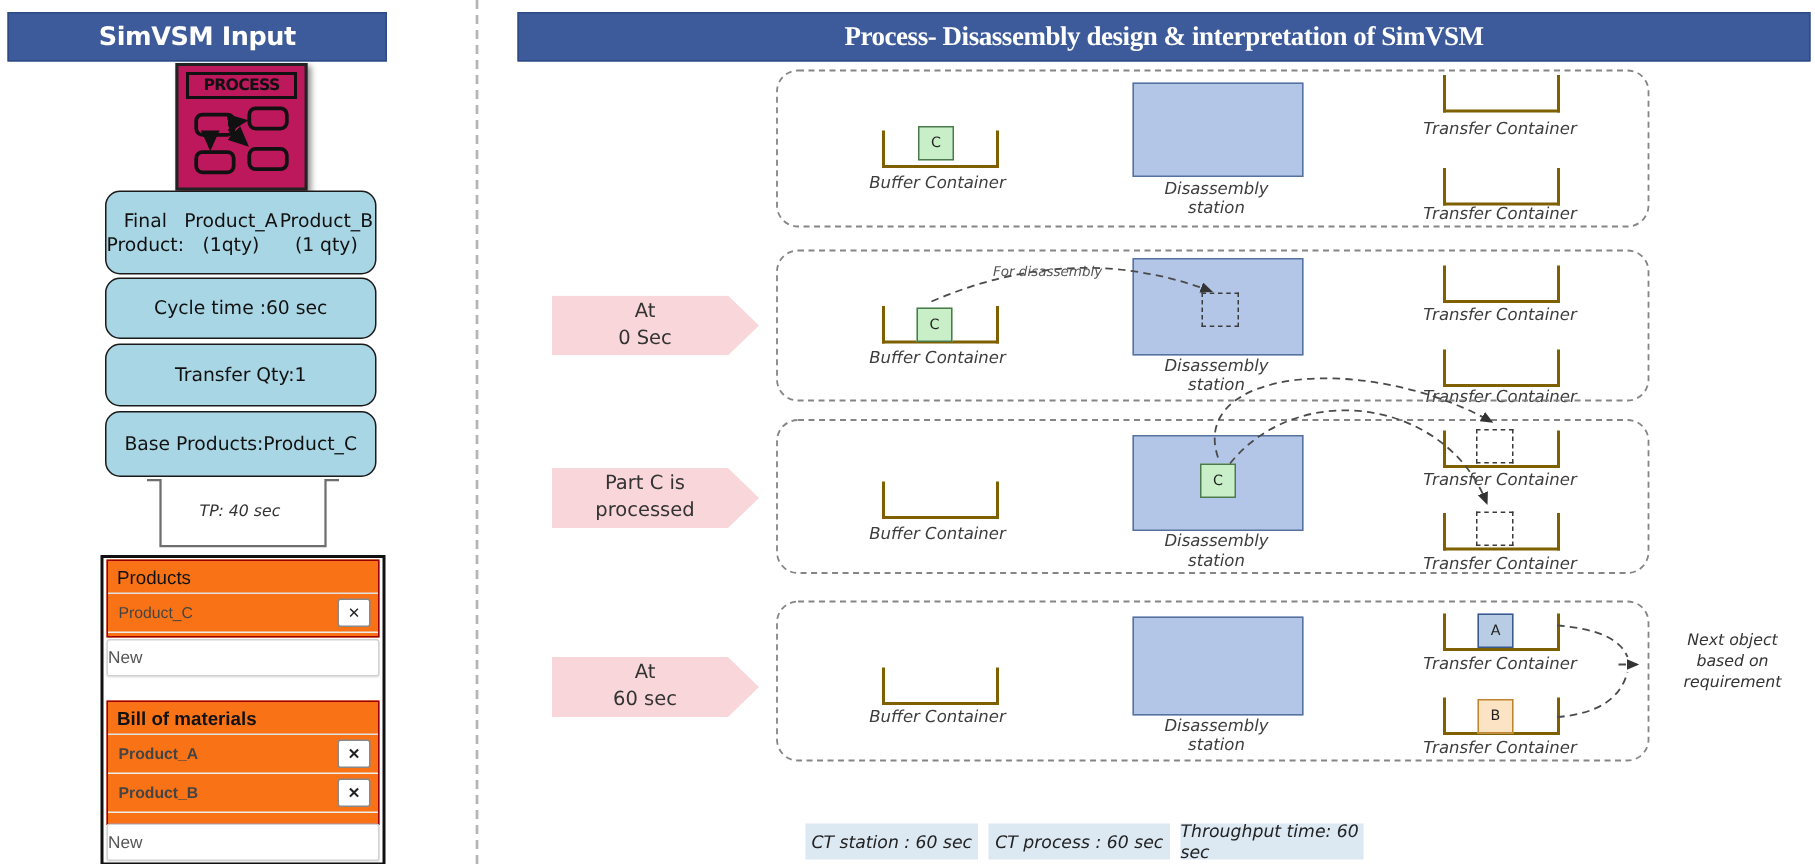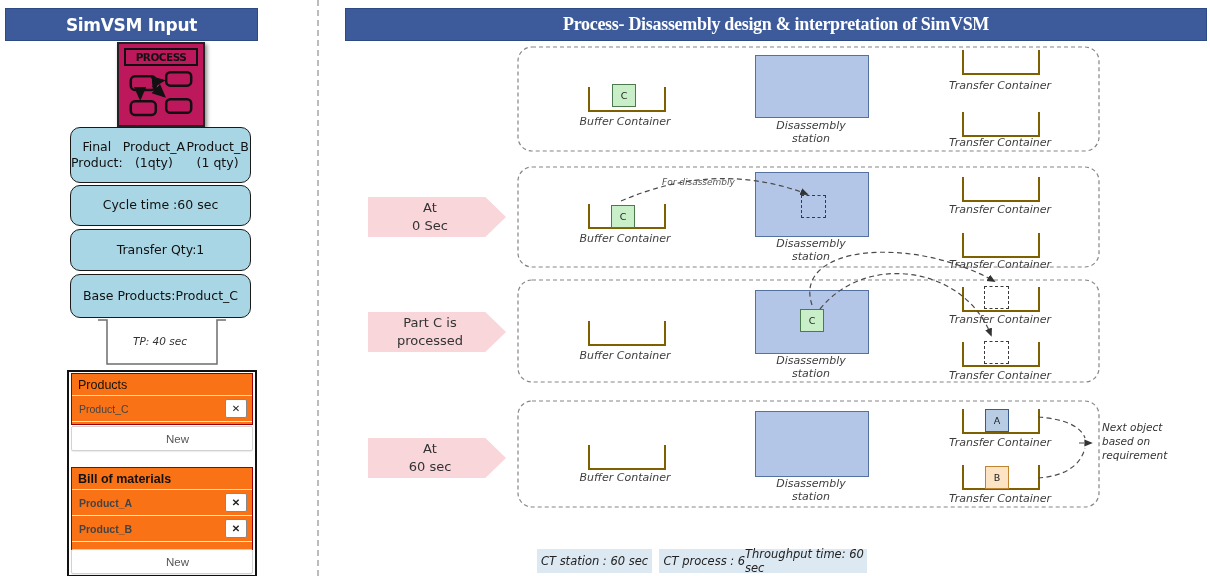--- a/index.html
+++ b/index.html
@@ -26,22 +26,22 @@
   
   #products-panel{position:absolute;left:67px;top:370px;width:186px;height:203px;
     border:2px solid #111;background:#fff;font-family:"Liberation Sans",sans-serif;}
   .sec-red{position:absolute;left:2px;right:2px;border:1.5px solid #990000;background:#f97316;}
   .sec-title{padding:4px 6px 3px;font-size:12.5px;color:#111;border-bottom:1px solid #e2e2e2;}
   .prow{height:25px;display:flex;align-items:center;justify-content:space-between;
     padding:0 5px 0 7px;font-size:10.5px;color:#444;border-bottom:1px solid #eee;}
   .xbtn{width:20px;height:17px;border:1px solid #888;border-radius:2px;background:#fff;
     display:flex;align-items:center;justify-content:center;font-size:10px;color:#222;cursor:pointer;}
   .new-btn{position:absolute;left:2px;right:2px;height:23px;border:1px solid #d2d2d2;border-radius:2px;
-    background:#fff;display:flex;align-items:center;justify-content:center;font-size:11.5px;color:#555;
-    box-shadow:0 1px 1px rgba(0,0,0,0.08);cursor:pointer;padding-left:31px;}
+    background:#fff;display:flex;align-items:center;font-size:11.5px;color:#555;
+    box-shadow:0 1px 1px rgba(0,0,0,0.08);cursor:pointer;}
 
   
   .step-arrow{position:absolute;left:368px;width:138px;background:#F8D6DA;
     clip-path:polygon(0 0,85% 0,100% 50%,85% 100%,0 100%);
     display:flex;flex-direction:column;align-items:center;justify-content:center;
     font-size:13px;color:#333;line-height:1.35;padding-right:14px;box-sizing:border-box;}
   .container-u{position:absolute;width:74px;height:23px;border-left:2px solid #7F6000;
     border-right:2px solid #7F6000;border-bottom:2px solid #7F6000;}
   .station{position:absolute;left:755px;width:112px;background:#B4C6E7;border:1px solid #54719F;}
   .dlabel{position:absolute;font-style:italic;font-size:11px;color:#3d3d3d;
@@ -204,29 +204,29 @@
   <div class="dlabel" style="left:755px;top:478px;width:112px;">
     <div>Disassembly</div>
     <div>station</div>
   </div>
   <div class="container-u" style="left:962px;top:409px;"></div>
   <div class="part part-a" style="left:985px;top:409px;">A</div>
   <div class="dlabel" style="left:945px;top:437px;width:110px;">Transfer Container</div>
   <div class="container-u" style="left:962px;top:465px;"></div>
   <div class="part part-b" style="left:985px;top:466px;">B</div>
   <div class="dlabel" style="left:945px;top:493px;width:110px;">Transfer Container</div>
-  <div class="note" style="left:1102px;top:420px;width:106px;font-size:10.5px;color:#333;line-height:1.35;">
+  <div class="note" style="left:1102px;top:420px;width:106px;font-size:10.5px;color:#333;text-align:center;line-height:1.35;">
     <div>Next object</div>
     <div>based on</div>
     <div>requirement</div>
   </div>
 
   <div class="badge" style="left:537px;width:115px;">CT station : 60 sec</div>
   <div class="badge" style="left:659px;width:121px;">CT process : 60 sec</div>
-  <div class="badge" style="left:745px;width:122px;">Throughput time: 60 sec</div>
+  <div class="badge" style="left:787px;width:122px;">Throughput time: 60 sec</div>
 
   <svg id="overlay">
     <defs>
       <marker id="flowArr" markerWidth="9" markerHeight="9" refX="5.5" refY="3" orient="auto">
         <path d="M0,0 L7,3 L0,6 z" fill="#333"></path>
       </marker>
     </defs>
 
     <path d="M 318 0 V 576" stroke="#b5b5b5" stroke-width="1.8" stroke-dasharray="6 4" fill="none"></path>
 

